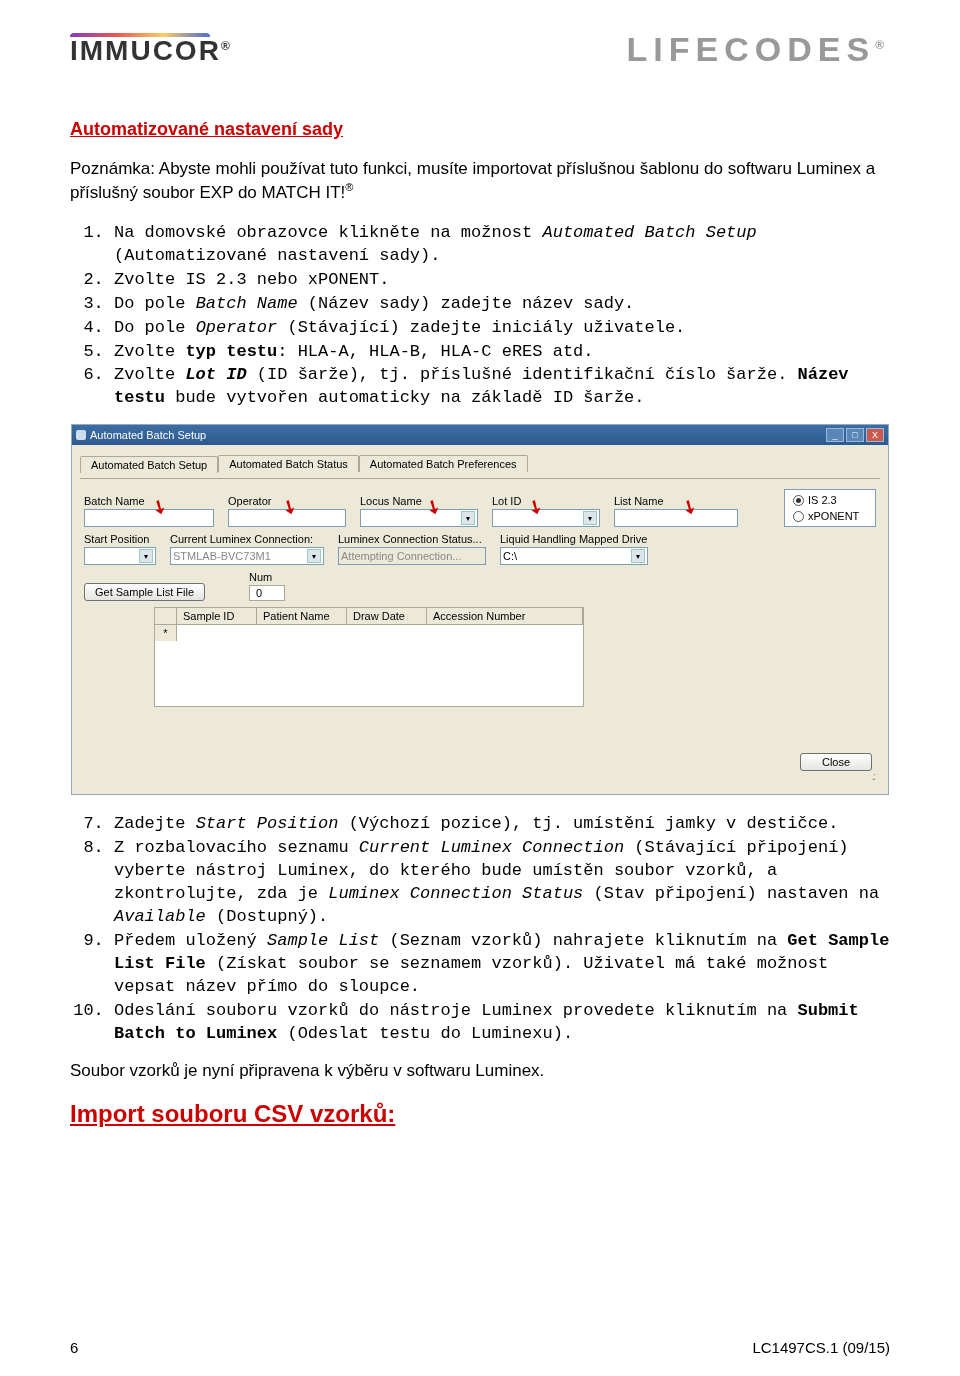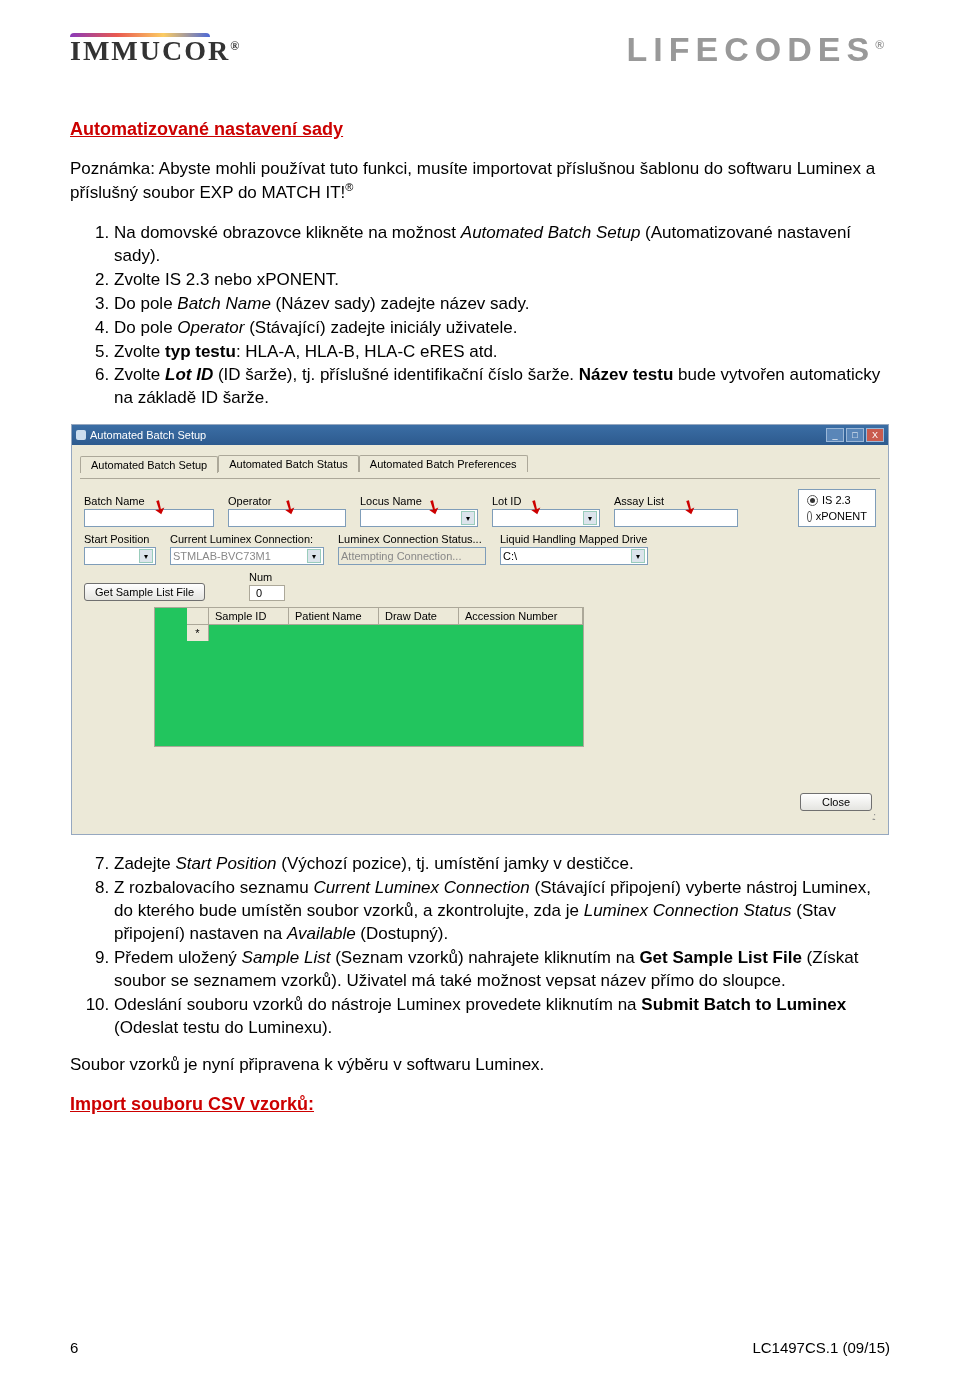--- a/index.html
+++ b/index.html
@@ -14,21 +14,21 @@
   .page {
     padding: 30px 70px 20px 70px;
   }
   .header {
     display: flex;
     justify-content: space-between;
     align-items: center;
     margin-bottom: 50px;
   }
   .logo-immucor {
-    font-family: Liberation Serif, serif;
+    font-family: Liberation Sans, sans-serif;
     font-size: 28px;
     font-weight: bold;
     letter-spacing: 2px;
     color: #333;
     position: relative;
   }
   .logo-immucor .arc {
     width: 140px;
     height: 12px;
     border-top: 3px solid #333;
@@ -59,20 +59,21 @@
   p.note {
     font-size: 17px;
     margin: 0 0 18px 0;
     line-height: 1.3;
   }
   ol.steps {
     font-size: 17px;
     margin: 0 0 14px 0;
     padding-left: 44px;
     line-height: 1.35;
+    font-family: Liberation Mono, monospace;
   }
   ol.steps li { margin-bottom: 1px; }
   .italic { font-style: italic; }
   .bold { font-weight: bold; }
 
   
   .app-window {
     border: 1px solid #96a8c0;
     background: #ece9d8;
     width: 818px;
@@ -169,26 +170,25 @@
     color: #000;
   }
   .num-box {
     border: 1px solid #aca899;
     background: #fff;
     padding: 1px 6px;
     width: 36px;
     font-size: 11px;
   }
   .grid {
-    background: #22c55e;
+    background: #ffffff;
     border: 1px solid #aca899;
     width: 100%;
-    height: 140px;
-    font-size: 11px;
-    padding-left: 32px;
+    height: 100px;
+    font-size: 11px;
   }
   .grid-header {
     display: flex;
     background: #ece9d8;
     border-bottom: 1px solid #aca899;
   }
   .grid-header .gh {
     border-right: 1px solid #aca899;
     padding: 2px 6px;
     font-size: 11px;
@@ -217,21 +217,21 @@
     color: #c00;
     font-size: 18px;
     transform: rotate(30deg);
     pointer-events: none;
     font-weight: bold;
   }
   .red-link {
     color: #c00;
     text-decoration: underline;
     font-weight: bold;
-    font-size: 18px;
+    font-size: 24px;
   }
   .page-footer {
     position: absolute;
     bottom: 20px;
     left: 70px;
     right: 70px;
     display: flex;
     justify-content: space-between;
     font-size: 15px;
   }
@@ -306,25 +306,25 @@
           </div>
           <div class="field-group" style="width:108px">
             <label>Lot ID</label>
             <div class="combo">
                 <span></span>
                 <span class="dd">▾</span>
               </div>
             <span class="red-arrow" style="left:36px">➘</span>
           </div>
           <div class="field-group" style="width:124px">
-            <label>Assay List</label>
+            <label>List Name</label>
             <input class="text-input" style="">
             <span class="red-arrow" style="left:68px">➘</span>
           </div>
-          <div class="radiobox" style="margin-left:auto; width:78px">
+          <div class="radiobox" style="margin-left:auto; width:92px">
             <label>
                 <span class="radio sel"></span>
                 <span>IS 2.3</span>
               </label>
             <label>
                 <span class="radio"></span>
                 <span>xPONENT</span>
               </label>
           </div>
         </div>

